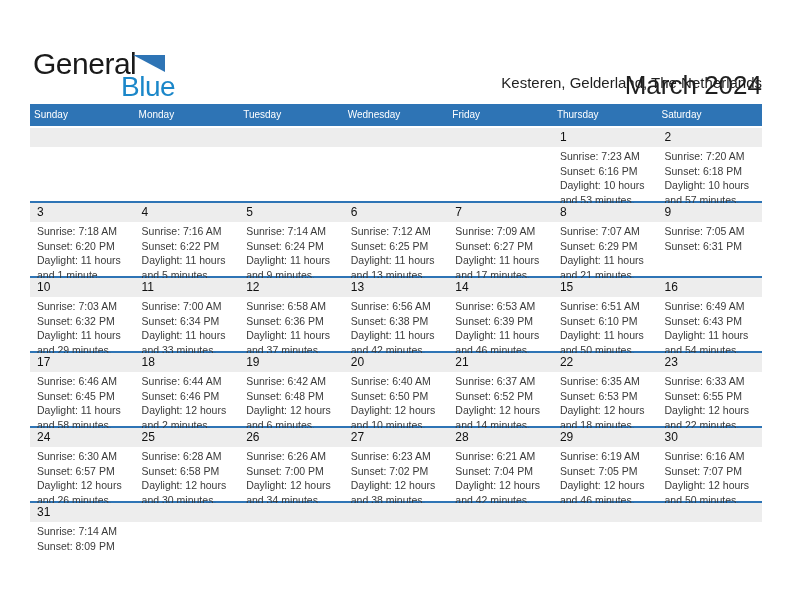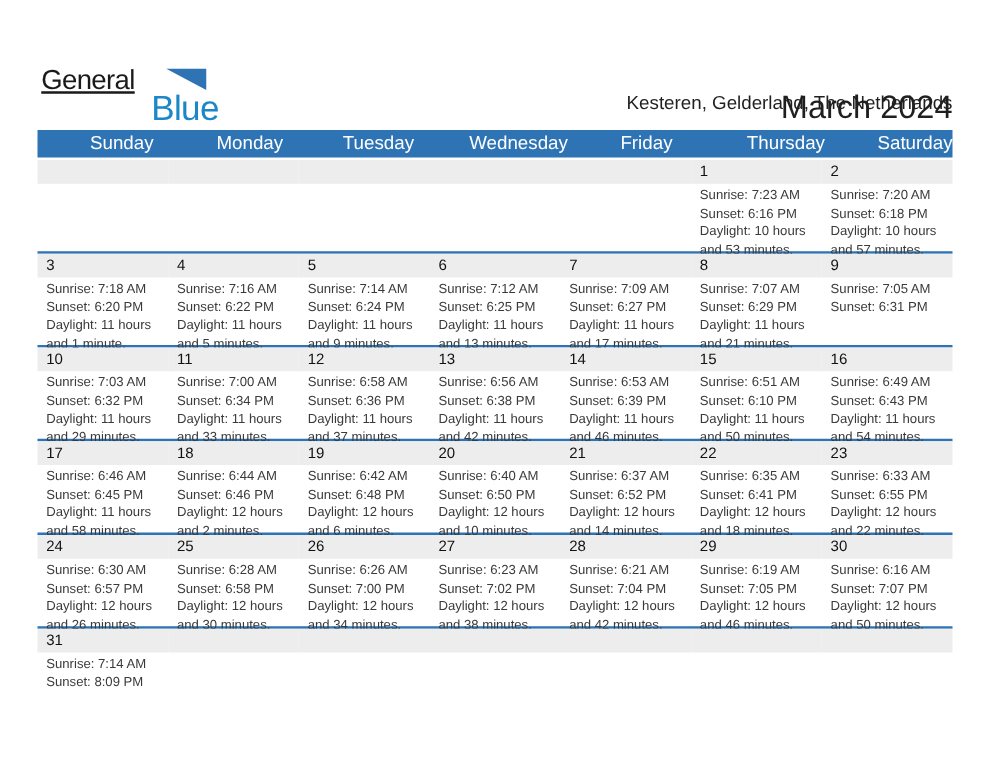--- a/index.html
+++ b/index.html
@@ -11,33 +11,33 @@
     --text-dark:#1F1F1F;
     --text-detail:#3A3A3A;
   }
   *{box-sizing:border-box;margin:0;padding:0;}
   html,body{background:#ffffff;}
   body{font-family:"Liberation Sans", sans-serif;}
   .page{position:relative;width:792px;height:612px;background:#fff;overflow:hidden;}
 
   
   .logo{position:absolute;left:33px;top:52px;width:130px;height:44px;}
-  .logo-general{font-size:22px;color:var(--logo-dark);letter-spacing:-0.5px;line-height:24px;text-decoration:underline;}
+  .logo-general{font-size:30px;color:var(--logo-dark);letter-spacing:-0.5px;line-height:24px;}
   .logo-triangle{position:absolute;left:100px;top:3px;width:0;height:0;
     border-left:32px solid transparent;border-top:17px solid var(--header-bg);}
   .logo-blue{position:absolute;left:88px;top:19px;font-size:28px;color:var(--logo-blue);letter-spacing:-0.5px;}
 
   
   .title{position:absolute;right:30px;top:38px;font-size:26px;color:var(--text-dark);text-align:center;margin-top:32px;}
   .subtitle{position:absolute;right:30px;top:74px;font-size:15px;color:var(--text-dark);text-align:right;}
 
   
   .calendar{position:absolute;left:30px;top:104px;width:732px;}
   .weekday-header{display:flex;background:var(--header-bg);height:22px;margin-bottom:2px;}
-  .weekday-header .wd{flex:1 1 0;color:#fff;font-size:15px;line-height:22px;padding-left:20px;margin-left:22px;}
+  .weekday-header .wd{flex:1 1 0;color:#fff;font-size:10px;line-height:22px;padding-left:4px;}
 
   .week-row{display:flex;height:75px;}
   .week-row.divided{border-bottom:2px solid var(--divider);}
   .day-cell{flex:1 1 0;display:flex;flex-direction:column;min-width:0;}
   .day-number{height:19px;background:var(--band-bg);font-size:12px;line-height:19px;
     color:#111;padding-left:7px;}
   .day-details{flex:1;padding:2px 6px 0 7px;font-size:10.5px;line-height:14.5px;color:var(--text-detail);}
 </style>
 </head>
 <body>
@@ -275,21 +275,21 @@
     <div class="day-details">
       <div class="detail-line">Sunrise: 6:37 AM</div>
       <div class="detail-line">Sunset: 6:52 PM</div>
       <div class="detail-line">Daylight: 12 hours and 14 minutes.</div>
     </div>
   </div>
           <div class="day-cell">
     <div class="day-number">22</div>
     <div class="day-details">
       <div class="detail-line">Sunrise: 6:35 AM</div>
-      <div class="detail-line">Sunset: 6:41 PM</div>
+      <div class="detail-line">Sunset: 6:53 PM</div>
       <div class="detail-line">Daylight: 12 hours and 18 minutes.</div>
     </div>
   </div>
           <div class="day-cell">
     <div class="day-number">23</div>
     <div class="day-details">
       <div class="detail-line">Sunrise: 6:33 AM</div>
       <div class="detail-line">Sunset: 6:55 PM</div>
       <div class="detail-line">Daylight: 12 hours and 22 minutes.</div>
     </div>

